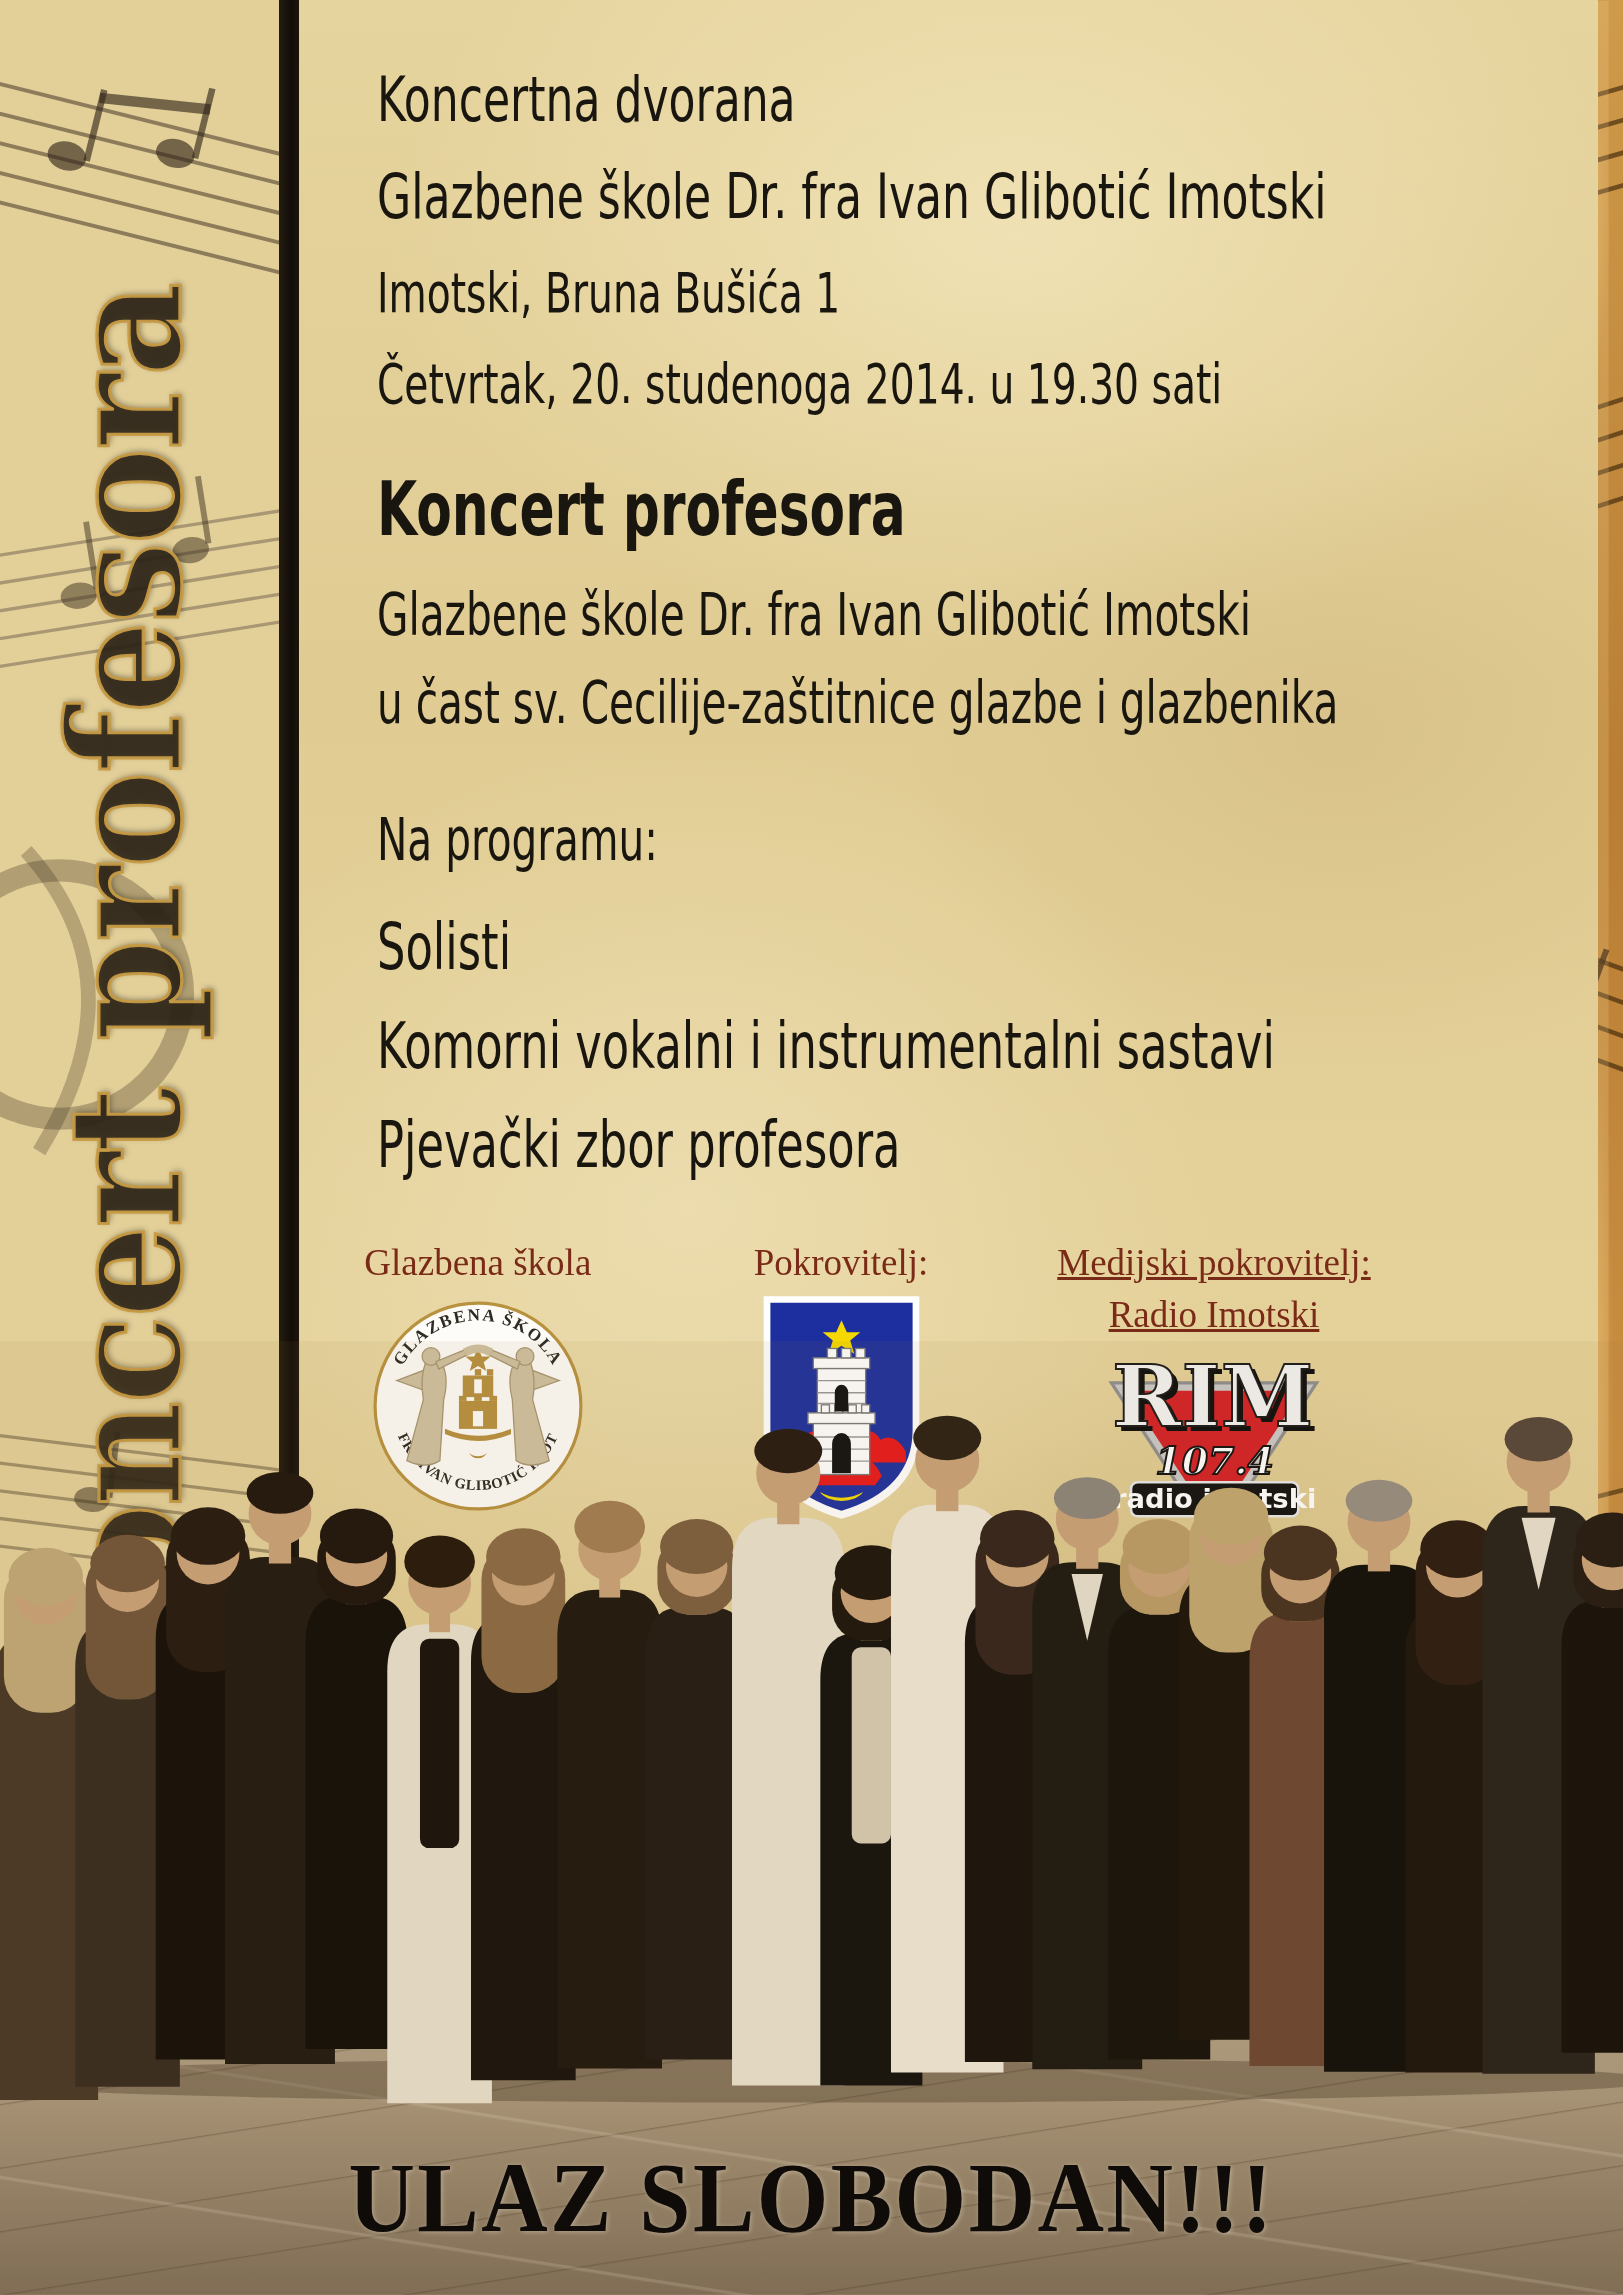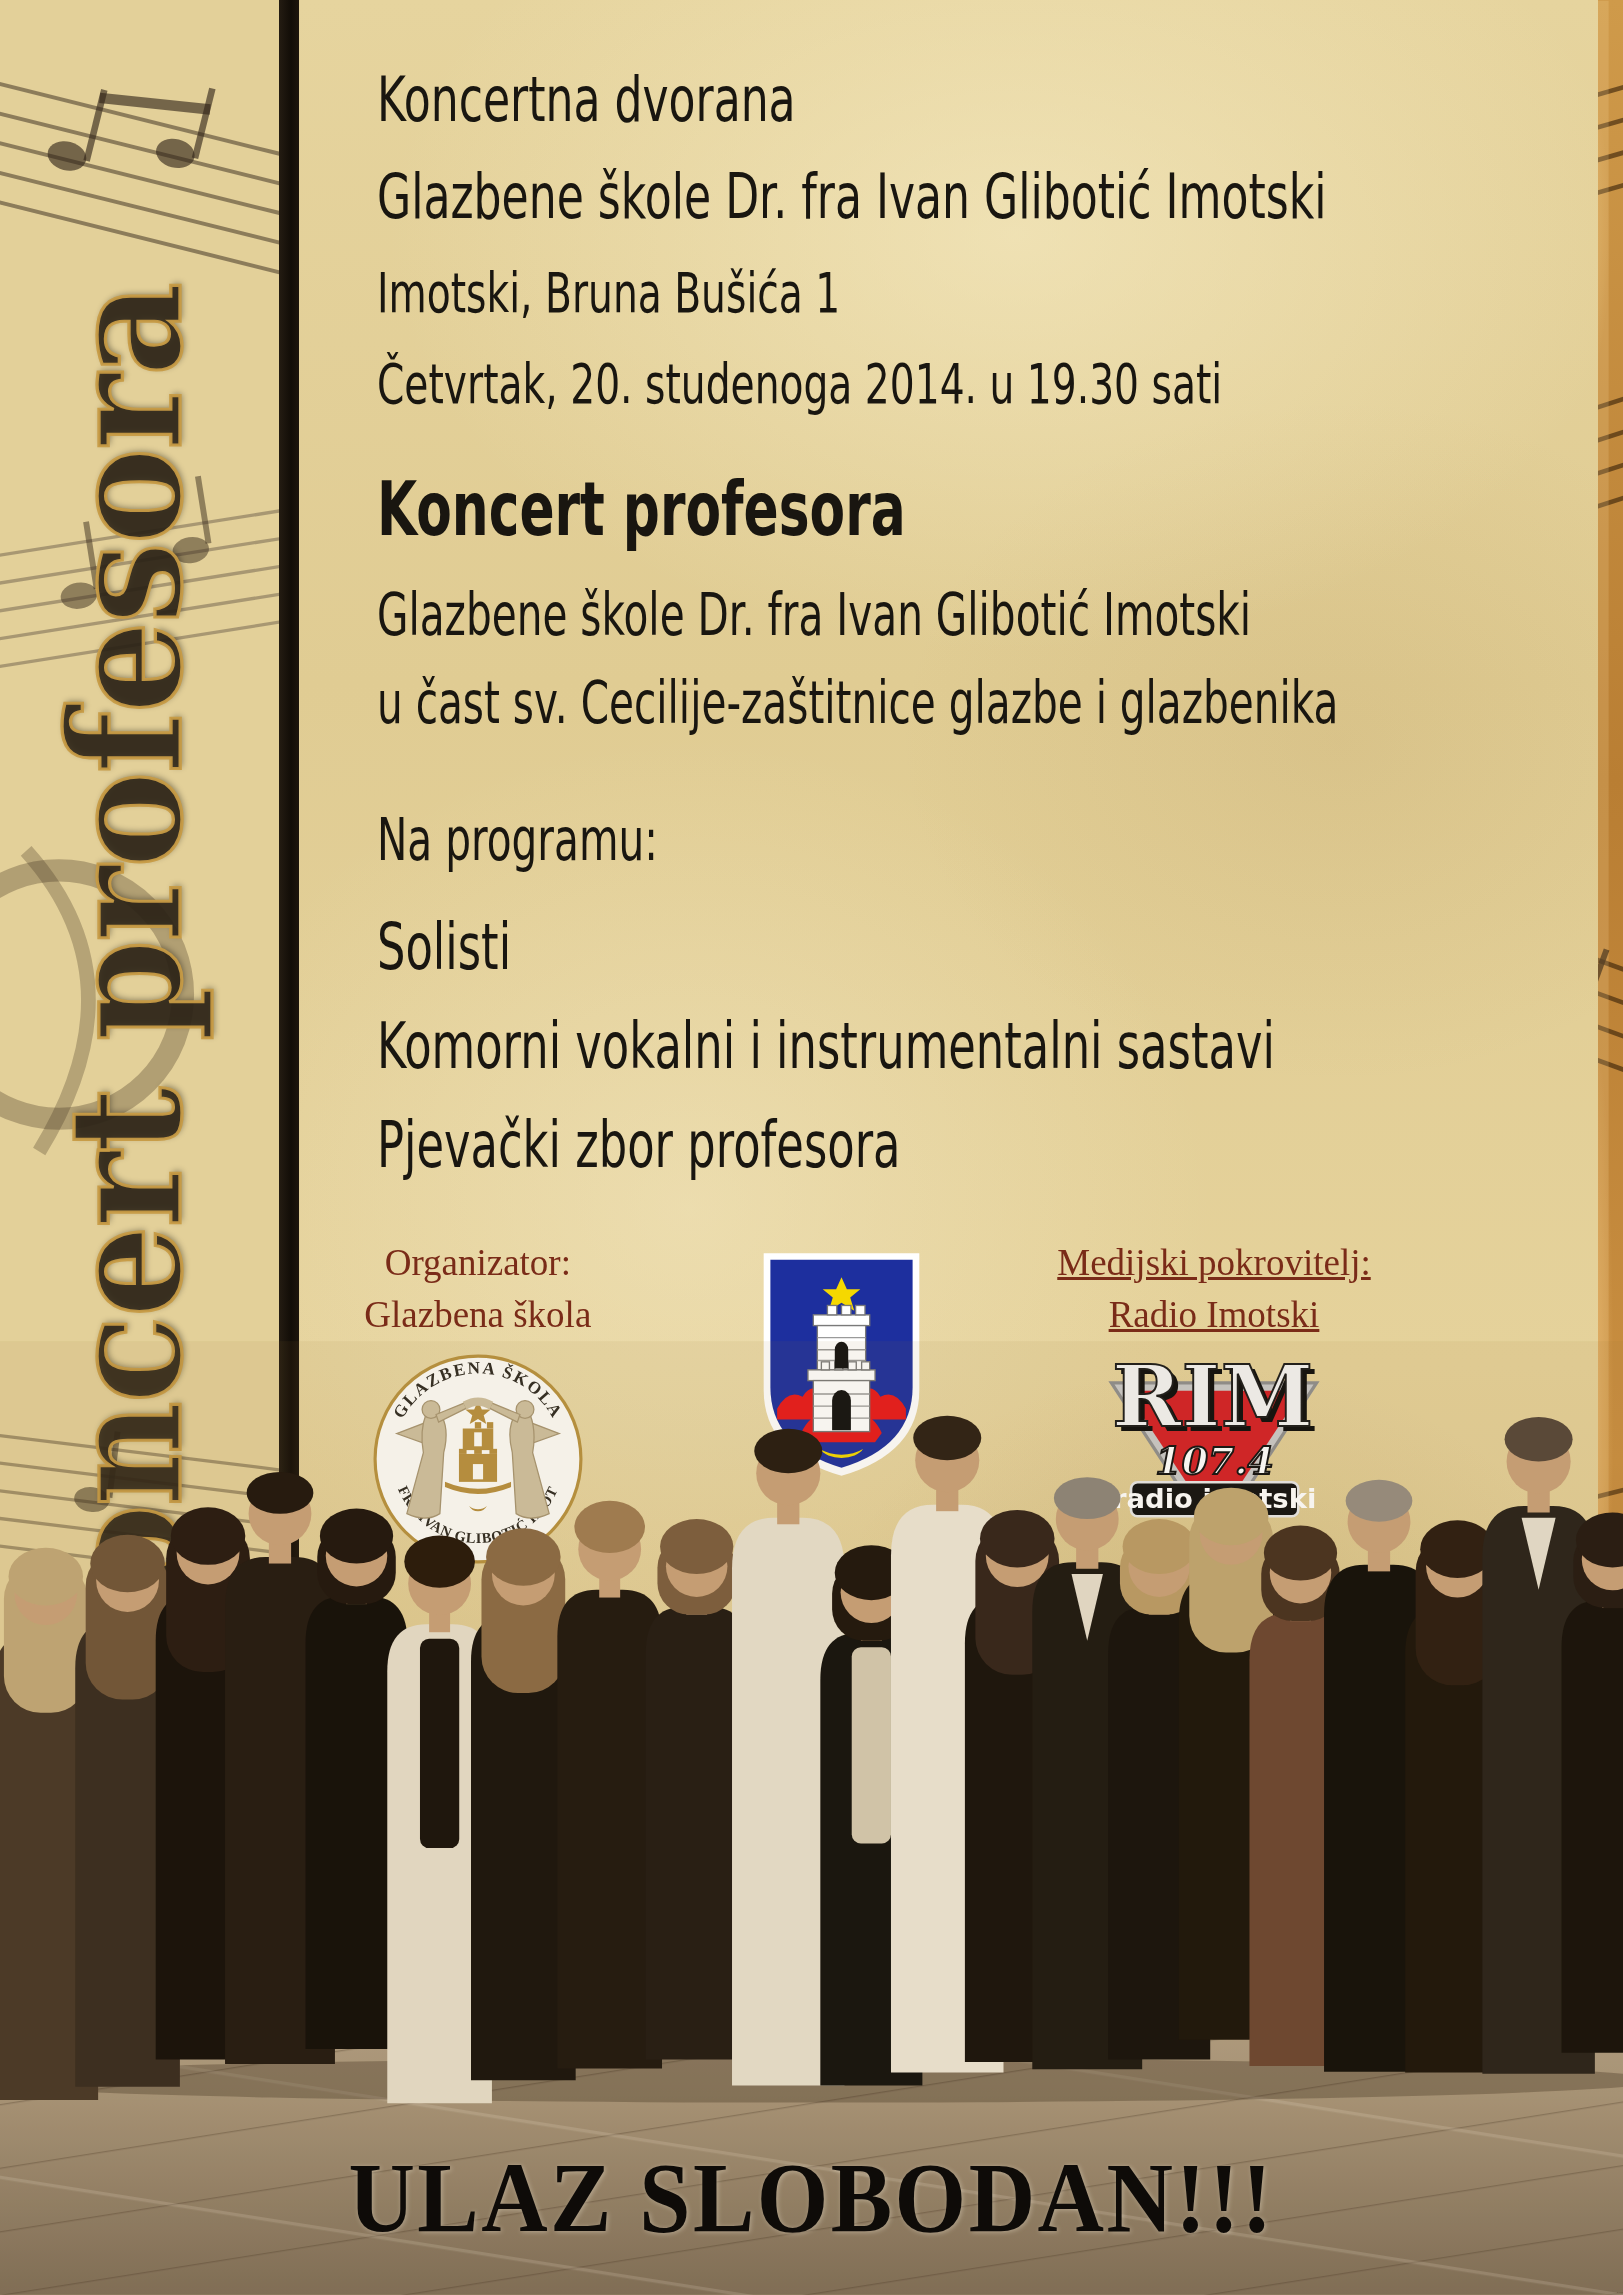--- a/index.html
+++ b/index.html
@@ -195,21 +195,20 @@
 
     <div class="prog-head ink cond">Na programu:</div>
 
     <div class="prog-list ink">
       <div class="cond item">Solisti</div>
       <div class="cond item">Komorni vokalni i instrumentalni sastavi</div>
       <div class="cond item">Pjevački zbor profesora</div>
     </div>
 
     <div class="spon spon-org">
-      <div class="lbl">Organizator:</div>
       <div class="nm">Glazbena škola</div>
       <div class="logo">
         <svg width="216" height="216" viewBox="-170 -170 340 340">
           <circle cx="0" cy="0" r="162" fill="#fdfcf8" stroke="#b8923f" stroke-width="5"></circle>
           <defs>
             <path id="arcTop" d="M -122,-56 A 134 134 0 0 1 122,-56"></path>
             <path id="arcBot" d="M -124,52 A 136 136 0 0 0 124,52"></path>
           </defs>
           <text class="logo-arc" font-size="27" letter-spacing="3">
             <textPath href="#arcTop" startOffset="50%" text-anchor="middle">GLAZBENA ŠKOLA</textPath>
@@ -247,20 +246,21 @@
               <circle cx="74" cy="-78" r="14"></circle>
               <path d="M 66,-70 L 22,-88 L 18,-80 L 62,-58 Z"></path>
             </g>
             <path d="M -24,-90 Q 0,-104 24,-90 L 18,-78 Q 0,-90 -18,-78 Z" stroke="none"></path>
           </g>
         </svg>
       </div>
     </div>
 
     <div class="spon spon-pat">
+      <div class="lbl">Pokrovitelj:</div>
       <div class="logo" style="margin-top:9.2px;">
         <svg width="161" height="229" viewBox="0 0 240 340">
           <path d="M 4,4 H 236 V 208 Q 236 302 120 336 Q 4 302 4 208 Z" fill="#ffffff"></path>
           <path d="M 14,14 H 226 V 204 Q 226 292 120 324 Q 14 292 14 204 Z" fill="#1d2f9e"></path>
           <polygon points="120,40 128,58 148,58 133,70 139,90 120,78 101,90 107,70 92,58 112,58" fill="#f5d800"></polygon>
 
           <g fill="#e8191c">
             <path d="M 24,236 Q 40,206 62,218 Q 74,196 96,212 L 96,252 L 24,252 Z"></path>
             <path d="M 216,236 Q 200,206 178,218 Q 166,196 144,212 L 144,252 L 216,252 Z"></path>
             <path d="M 60,272 Q 76,238 100,248 Q 120,226 140,248 Q 164,238 180,272 L 170,286 L 70,286 Z"></path>

